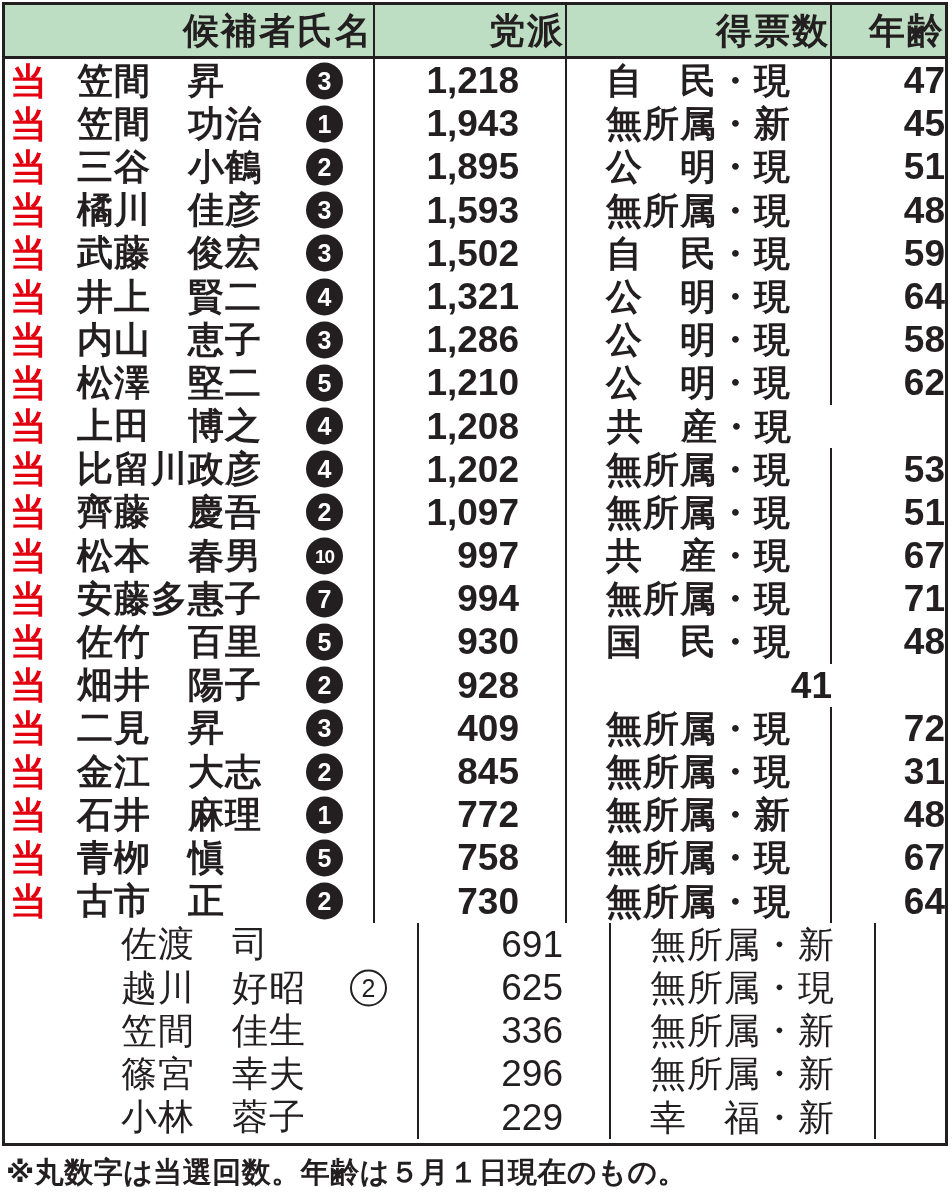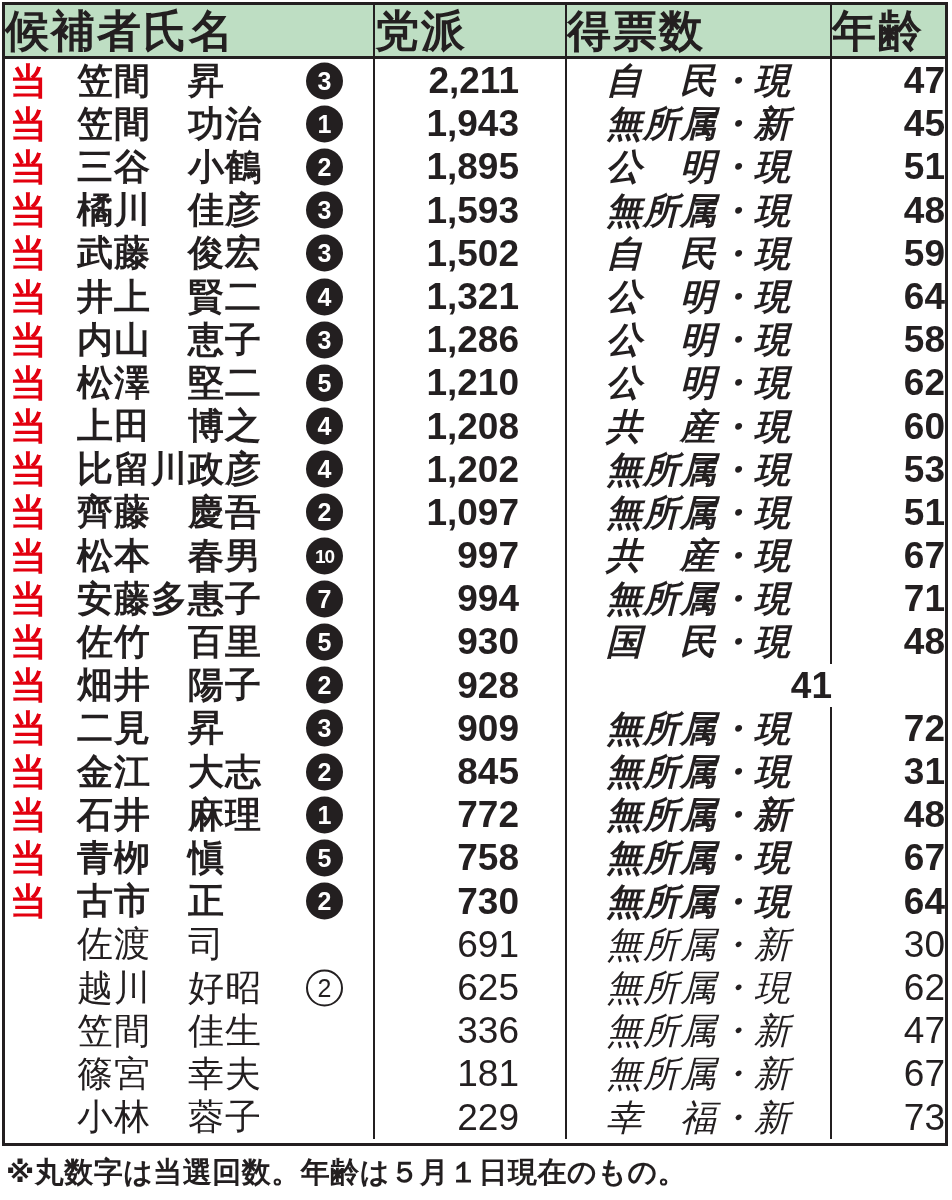--- a/index.html
+++ b/index.html
@@ -7,49 +7,49 @@
               font-family:"Liberation Sans","DejaVu Sans",sans-serif; }
   .page { position:relative; width:952px; height:1200px; background:#fff; overflow:hidden; }
 
   .table { position:absolute; left:2px; top:2px; width:946px; height:1144px;
            border:3px solid var(--ink,#231f20); background:#fff; overflow:hidden; }
 
   .grid-row { display:grid; grid-template-columns:370px 192px 265px 113px; }
 
   .header-row { height:54px; background:var(--hdr,#bedec3);
                 border-bottom:3px solid var(--ink,#231f20); }
-  .hcell { border-right:2px solid var(--ink,#231f20); text-align:left;
-           line-height:52px; font-size:44px; font-weight:700; color:var(--ink,#231f20);
+  .hcell { border-right:2px solid var(--ink,#231f20); text-align:right;
+           line-height:52px; font-size:36px; font-weight:700; color:var(--ink,#231f20);
            letter-spacing:2px; }
   .hcell:last-child { border-right:none; }
 
   .row { height:43.2px; }
   .cell { border-right:2px solid var(--ink,#231f20); line-height:43.2px;
           color:var(--ink,#231f20); overflow:hidden; white-space:nowrap; }
   .cell:last-child { border-right:none; }
   .row.elected { font-weight:700; }
-  .row:not(.elected) { font-weight:400; }
+  .row:not(.elected) { font-weight:400;margin-left:44px; }
 
   .c-name { position:relative; }
   .mark { position:absolute; left:5px; top:50%; transform:translateY(-50%);
           color:var(--red,#e3000f); font-size:37px; font-weight:800; line-height:1; }
   .nm { position:absolute; left:72px; top:50%; transform:translateY(-50%);
         font-size:36px; letter-spacing:1px; line-height:1;text-align:center; }
   .badge { position:absolute; left:301px; top:50%; transform:translateY(-50%);
            width:37px; height:37px; border-radius:50%; text-align:center;
            font-family:"Liberation Sans",sans-serif; }
   .badge.filled { background:var(--ink,#231f20); color:#fff; font-size:25px;
                   font-weight:700; line-height:37px; }
   .badge.filled.two-digit { font-size:19px; letter-spacing:-1px; }
   .badge.outline { background:#fff; border:2px solid var(--ink,#231f20);
                    color:var(--ink,#231f20); font-size:25px; font-weight:400;
                    line-height:32px; }
 
   .c-votes { text-align:right; padding-right:46px; font-size:37px; }
-  .c-party { text-align:center; font-size:36px; letter-spacing:1px;font-style:italic; }
+  .c-party { text-align:center; font-size:36px; letter-spacing:1px; }
   .c-age   { text-align:right; font-size:37px; }
 
   .footnote { position:absolute; left:6px; top:1153px; font-size:29px;
               font-weight:700; color:var(--ink,#231f20); letter-spacing:0.5px; }
 </style>
 </head>
 <body>
 
 <div class="page">
 
@@ -60,21 +60,21 @@
       <div class="hcell">得票数</div>
       <div class="hcell">年齢</div>
     </div>
 
   <div class="grid-row row elected">
     <div class="cell c-name">
       <span class="mark">当</span>
       <span class="nm">笠間　昇</span>
       <span class="badge filled">3</span>
     </div>
-    <div class="cell c-votes">2,211</div>
+    <div class="cell c-votes">1,218</div>
     <div class="cell c-party">自　民・現</div>
     <div class="cell c-age">47</div>
   </div>
       <div class="grid-row row elected">
     <div class="cell c-name">
       <span class="mark">当</span>
       <span class="nm">笠間　功治</span>
       <span class="badge filled">1</span>
     </div>
     <div class="cell c-votes">1,943</div>
@@ -142,21 +142,20 @@
     <div class="cell c-age">62</div>
   </div>
       <div class="grid-row row elected">
     <div class="cell c-name">
       <span class="mark">当</span>
       <span class="nm">上田　博之</span>
       <span class="badge filled">4</span>
     </div>
     <div class="cell c-votes">1,208</div>
     <div class="cell c-party">共　産・現</div>
-    <div class="cell c-age">60</div>
   </div>
       <div class="grid-row row elected">
     <div class="cell c-name">
       <span class="mark">当</span>
       <span class="nm">比留川政彦</span>
       <span class="badge filled">4</span>
     </div>
     <div class="cell c-votes">1,202</div>
     <div class="cell c-party">無所属・現</div>
     <div class="cell c-age">53</div>
@@ -209,21 +208,21 @@
     </div>
     <div class="cell c-votes">928</div>
     <div class="cell c-age">41</div>
   </div>
       <div class="grid-row row elected">
     <div class="cell c-name">
       <span class="mark">当</span>
       <span class="nm">二見　昇</span>
       <span class="badge filled">3</span>
     </div>
-    <div class="cell c-votes">909</div>
+    <div class="cell c-votes">409</div>
     <div class="cell c-party">無所属・現</div>
     <div class="cell c-age">72</div>
   </div>
       <div class="grid-row row elected">
     <div class="cell c-name">
       <span class="mark">当</span>
       <span class="nm">金江　大志</span>
       <span class="badge filled">2</span>
     </div>
     <div class="cell c-votes">845</div>
@@ -289,21 +288,21 @@
     <div class="cell c-votes">336</div>
     <div class="cell c-party">無所属・新</div>
     <div class="cell c-age">47</div>
   </div>
       <div class="grid-row row">
     <div class="cell c-name">
       <span class="mark"></span>
       <span class="nm">篠宮　幸夫</span>
 
     </div>
-    <div class="cell c-votes">181</div>
+    <div class="cell c-votes">296</div>
     <div class="cell c-party">無所属・新</div>
     <div class="cell c-age">67</div>
   </div>
       <div class="grid-row row">
     <div class="cell c-name">
       <span class="mark"></span>
       <span class="nm">小林　蓉子</span>
 
     </div>
     <div class="cell c-votes">229</div>

